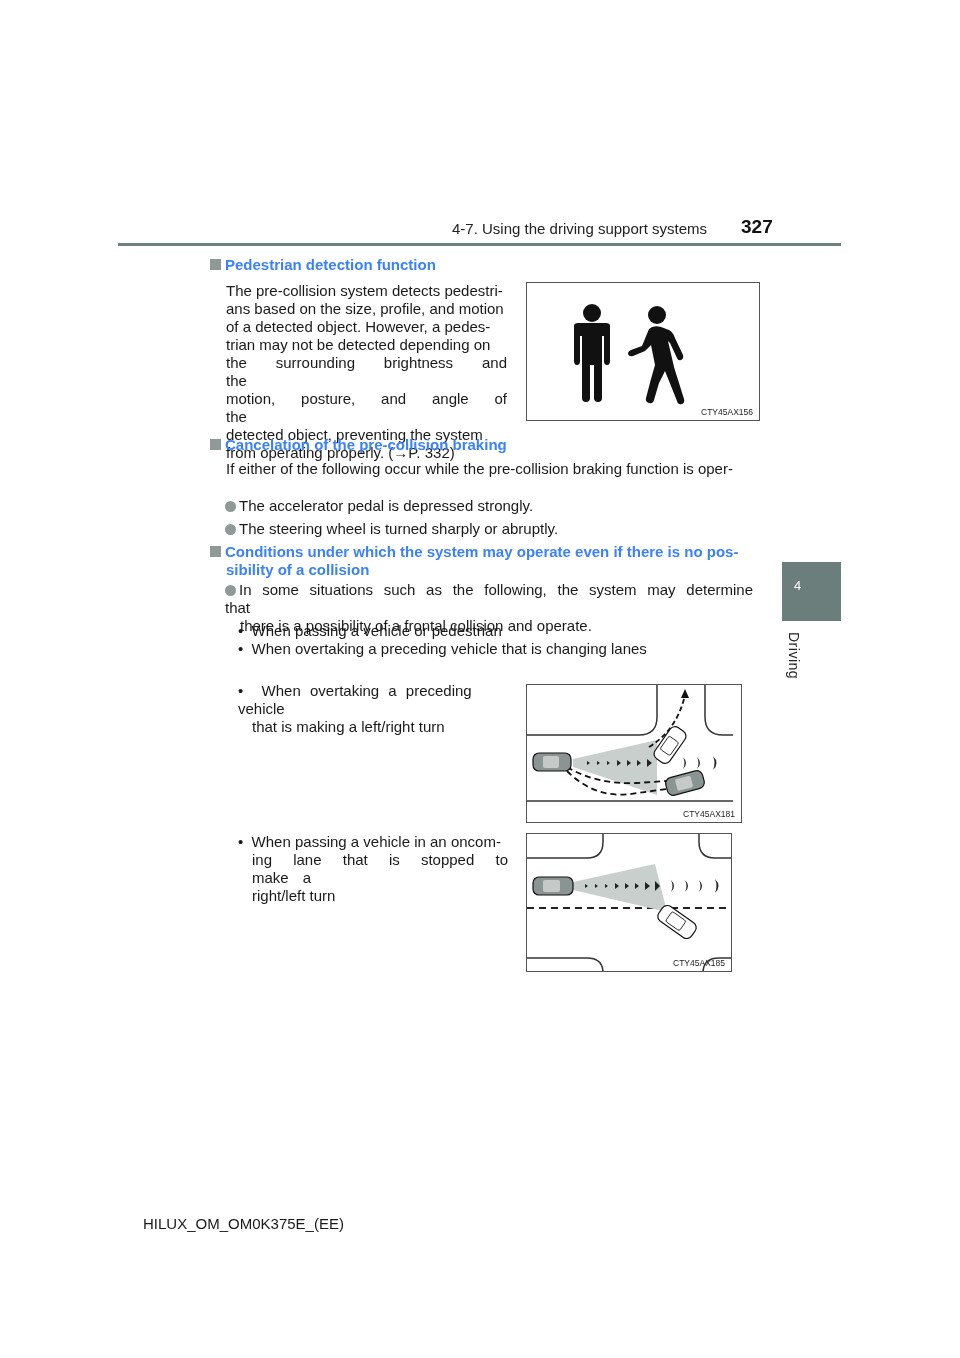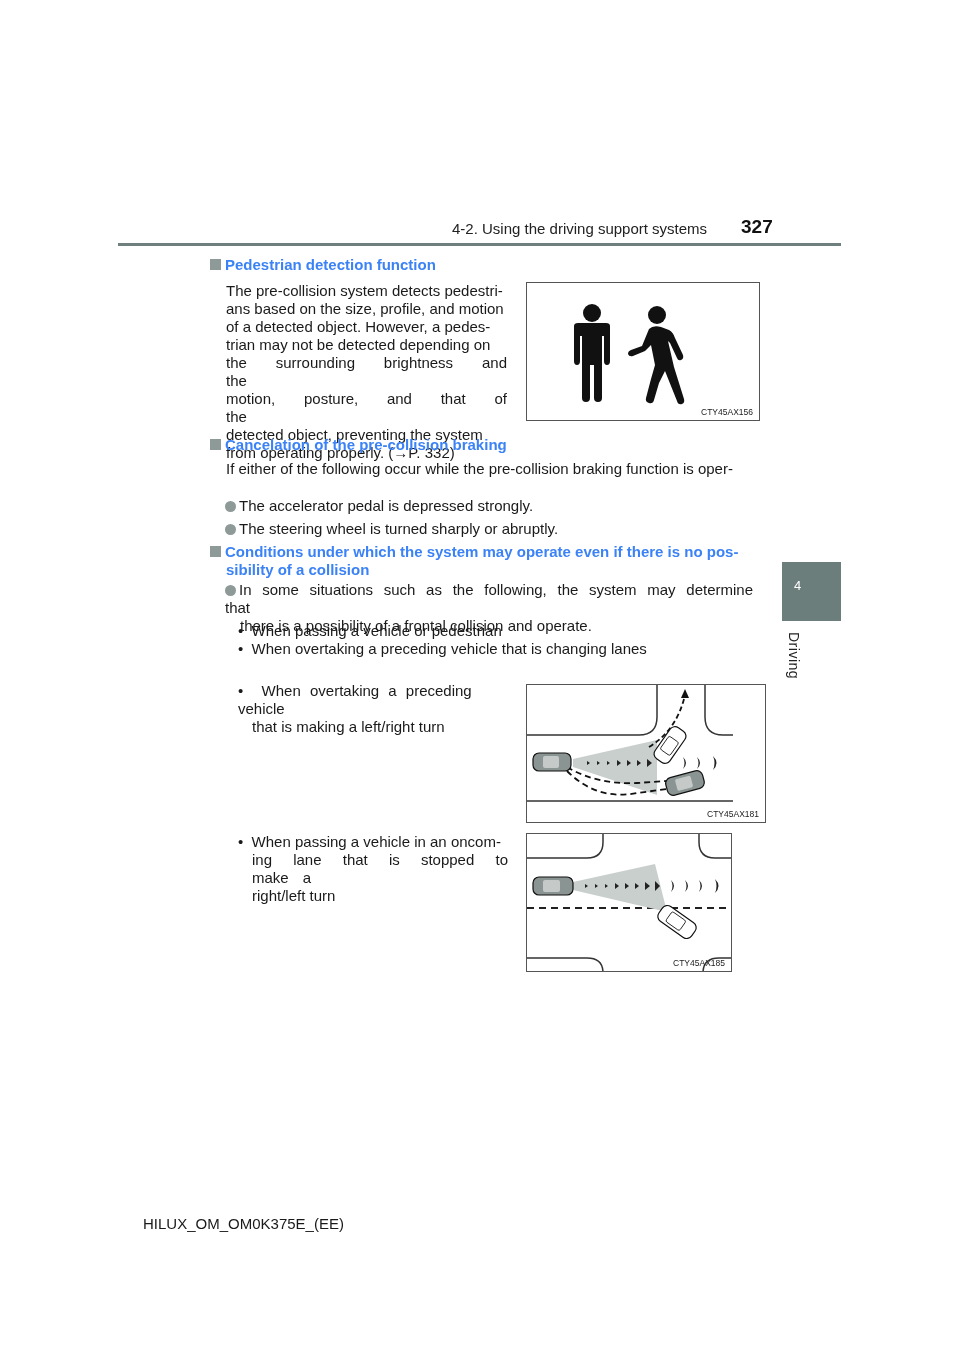--- a/index.html
+++ b/index.html
@@ -23,39 +23,39 @@
 
   .fig { position: absolute; border: 1.5px solid #555; background: #fff; overflow: hidden; }
   .fig svg { position: absolute; left: 0; top: 0; }
   .fig-code { position: absolute; right: 6px; bottom: 3px; font-size: 8.5px; color: #222; }
 
   .footer { position: absolute; left: 143px; top: 1215px; font-size: 15px; color: #1a1a1a; }
 </style>
 </head>
 <body>
 
-<div class="header-title">4-2. Using the driving support systems</div>
+<div class="header-title">4-7. Using the driving support systems</div>
 <div class="page-num">327</div>
 <div class="header-rule"></div>
 
 <div class="side-tab">
   <span class="side-tab-num">4</span>
 </div>
 <div class="side-label">Driving</div>
 
 <div class="h" style="left:210px; top:256px;">
   <span class="sq"></span><span>Pedestrian detection function</span>
 </div>
 <div class="p just" style="left:226px; top:282px; width:281px;">
   <div>The pre-collision system detects pedestri-</div>
   <div>ans based on the size, profile, and motion</div>
   <div>of a detected object. However, a pedes-</div>
   <div>trian may not be detected depending on</div>
   <div style="word-spacing:22px;">the surrounding brightness and the</div>
-  <div style="word-spacing:15px;">motion, posture, and that of the</div>
+  <div style="word-spacing:15px;">motion, posture, and angle of the</div>
   <div>detected object, preventing the system</div>
   <div>from operating properly. (→P. 332)</div>
 </div>
 
 <div class="fig" style="left:526px; top:282px; width:234px; height:139px;">
   <svg width="206" height="139" viewBox="0 0 206 139">
     <g fill="#111">
       <circle cx="65" cy="30" r="9"></circle>
       <path d="M47 43 Q47 40 51 40 L79 40 Q83 40 83 43 L83 78 Q83 82 80 82 Q77 82 77 78 L77 53 L75 53 L75 115 Q75 119 71 119 Q67 119 67 115 L67 82 L63 82 L63 115 Q63 119 59 119 Q55 119 55 115 L55 53 L53 53 L53 78 Q53 82 50 82 Q47 82 47 78 Z"></path>
     </g>
@@ -92,21 +92,21 @@
 <div class="p" style="left:238px; top:622px;">
   <div><span>•&nbsp;&nbsp;</span><span>When passing a vehicle or pedestrian</span></div>
   <div><span>•&nbsp;&nbsp;</span><span>When overtaking a preceding vehicle that is changing lanes</span></div>
 </div>
 
 <div class="p" style="left:238px; top:682px; width:270px;">
   <div style="word-spacing:5px;"><span>•&nbsp;&nbsp;</span><span>When overtaking a preceding vehicle</span></div>
   <div style="padding-left:14px;">that is making a left/right turn</div>
 </div>
 
-<div class="fig" style="left:526px; top:684px; width:240px; height:139px;">
+<div class="fig" style="left:526px; top:684px; width:216px; height:139px;">
   <svg width="206" height="139" viewBox="0 0 206 139">
 
     <path d="M0 50 L112 50 Q130 50 130 32 L130 0" fill="none" stroke="#333" stroke-width="1.5"></path>
     <path d="M178 0 L178 32 Q178 50 196 50 L206 50" fill="none" stroke="#333" stroke-width="1.5"></path>
     <line x1="0" y1="116" x2="206" y2="116" stroke="#333" stroke-width="1.5"></line>
 
     <polygon points="46,74 130,55 130,110 46,82" fill="#c9cfcc"></polygon>
 
     <path d="M122 62 Q150 45 158 10" fill="none" stroke="#111" stroke-width="1.8" stroke-dasharray="5,3"></path>
     <polygon points="158,4 154,13 162,13" fill="#111"></polygon>

